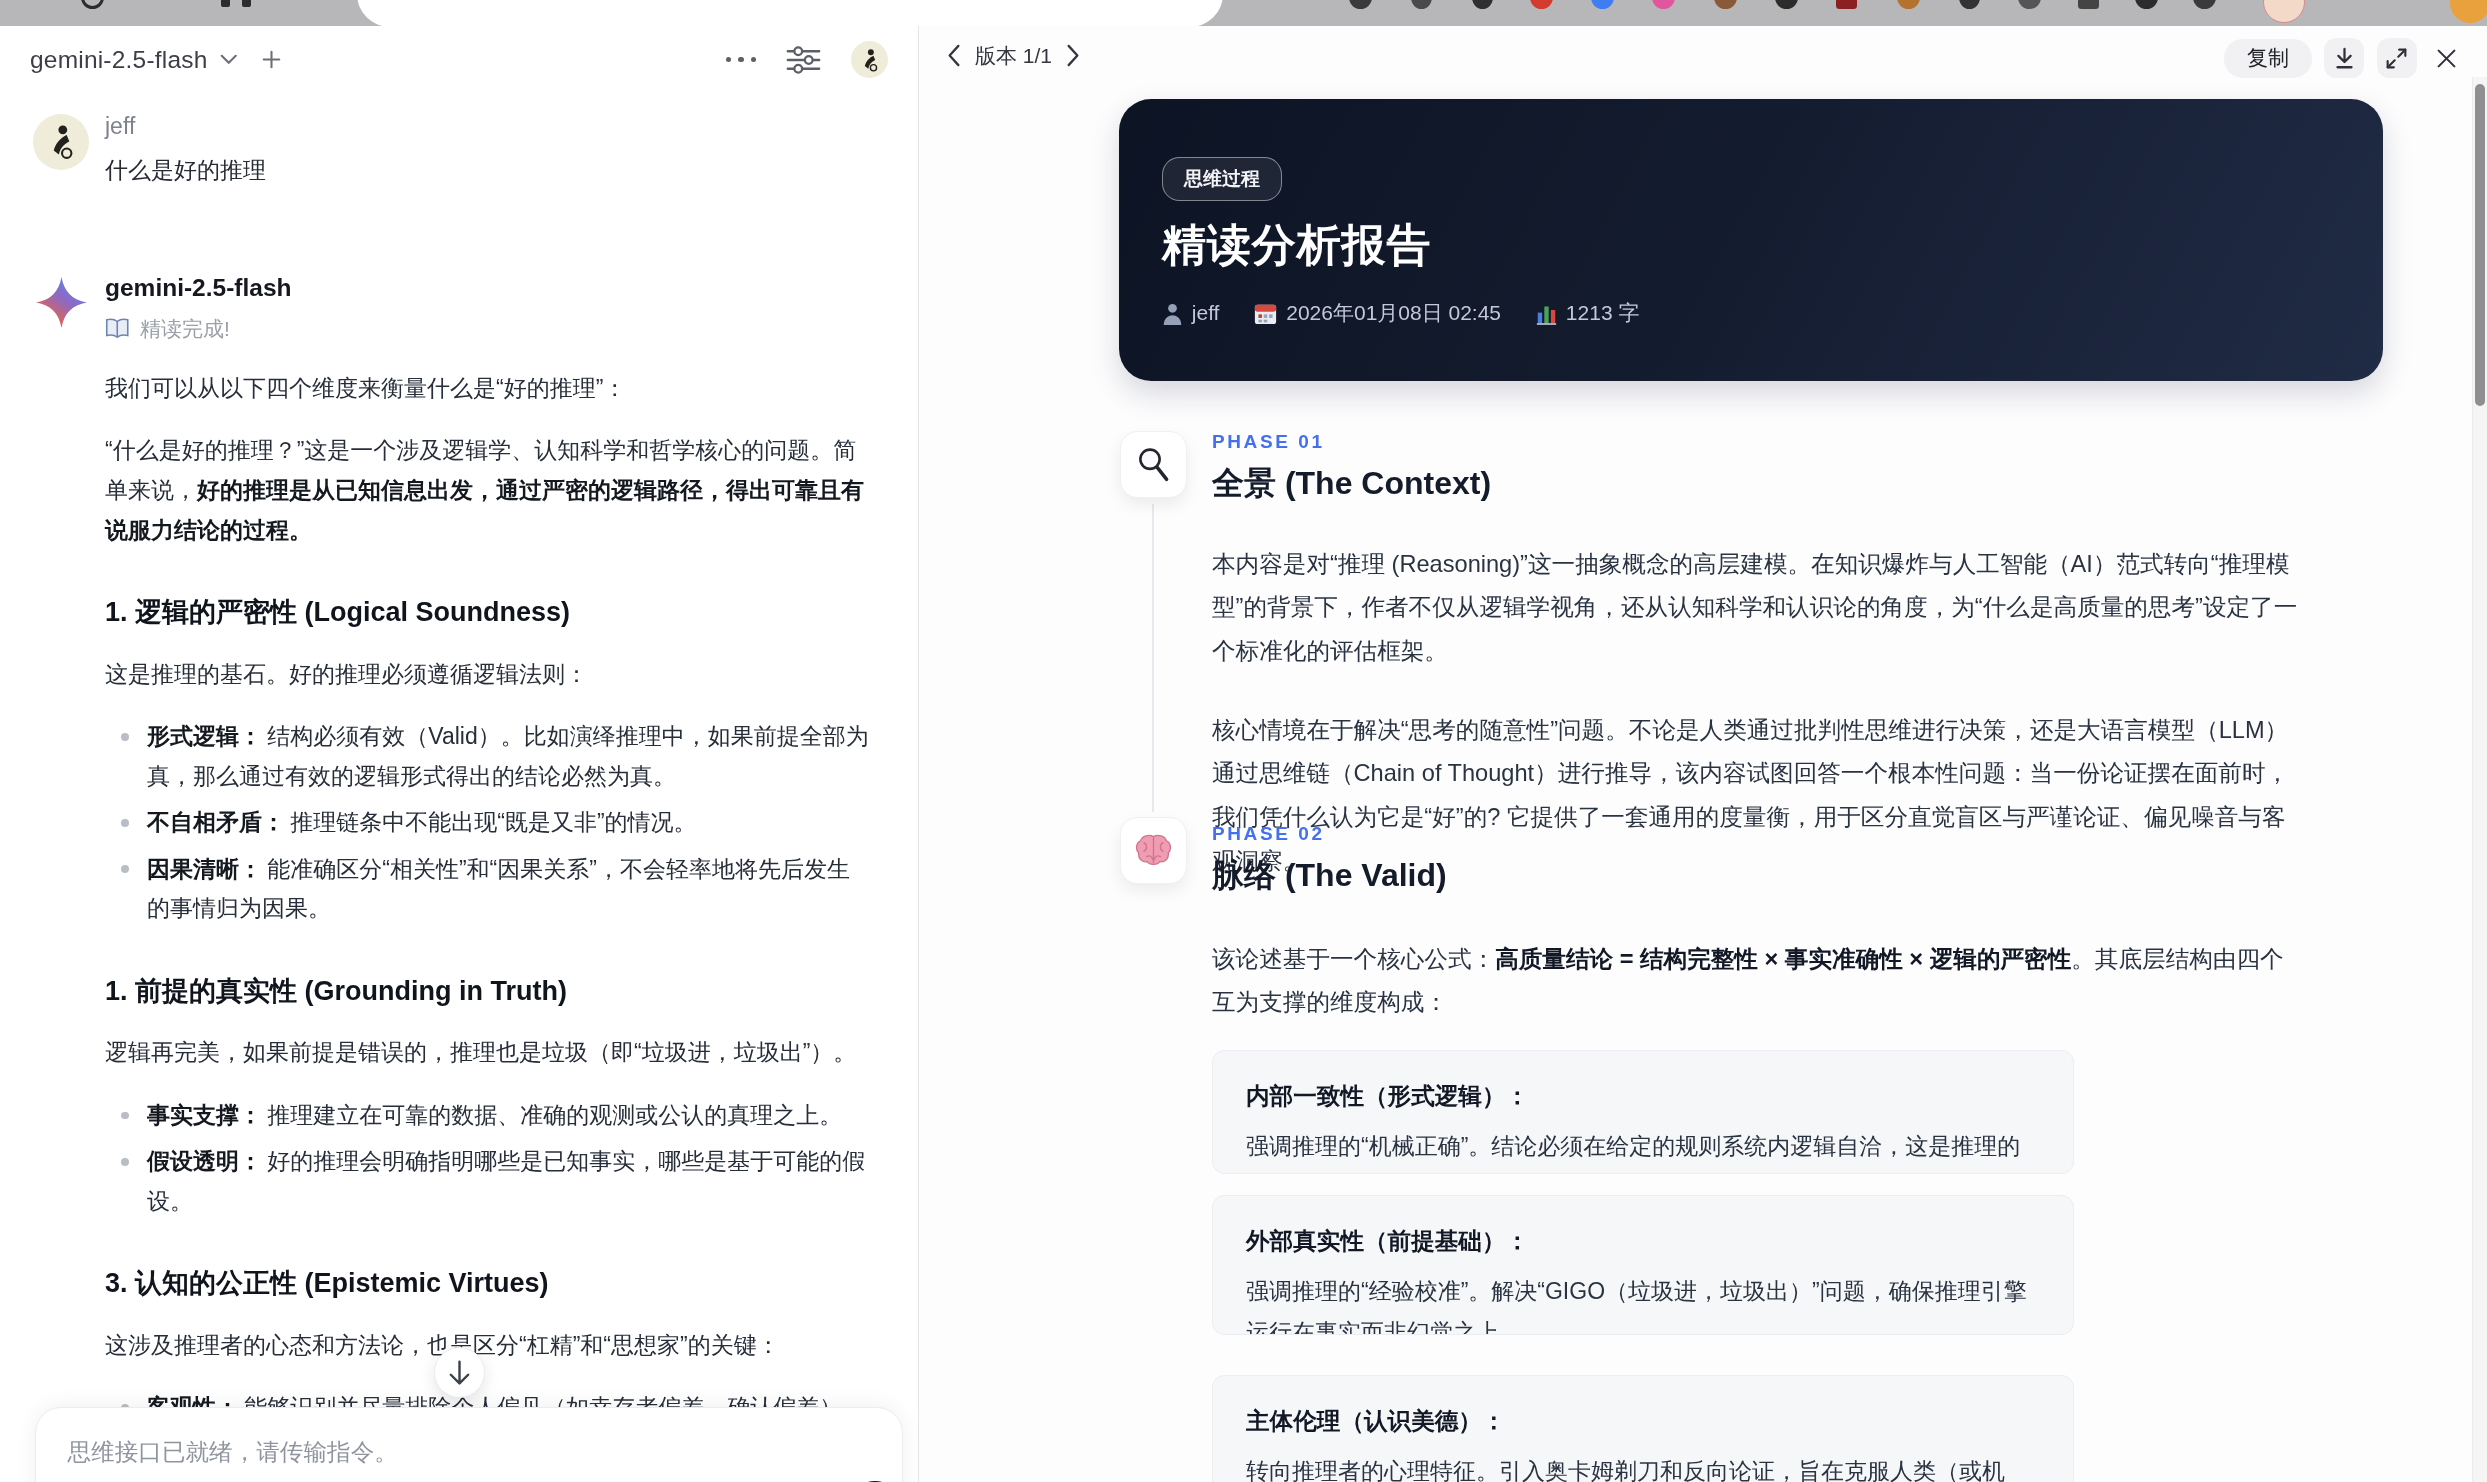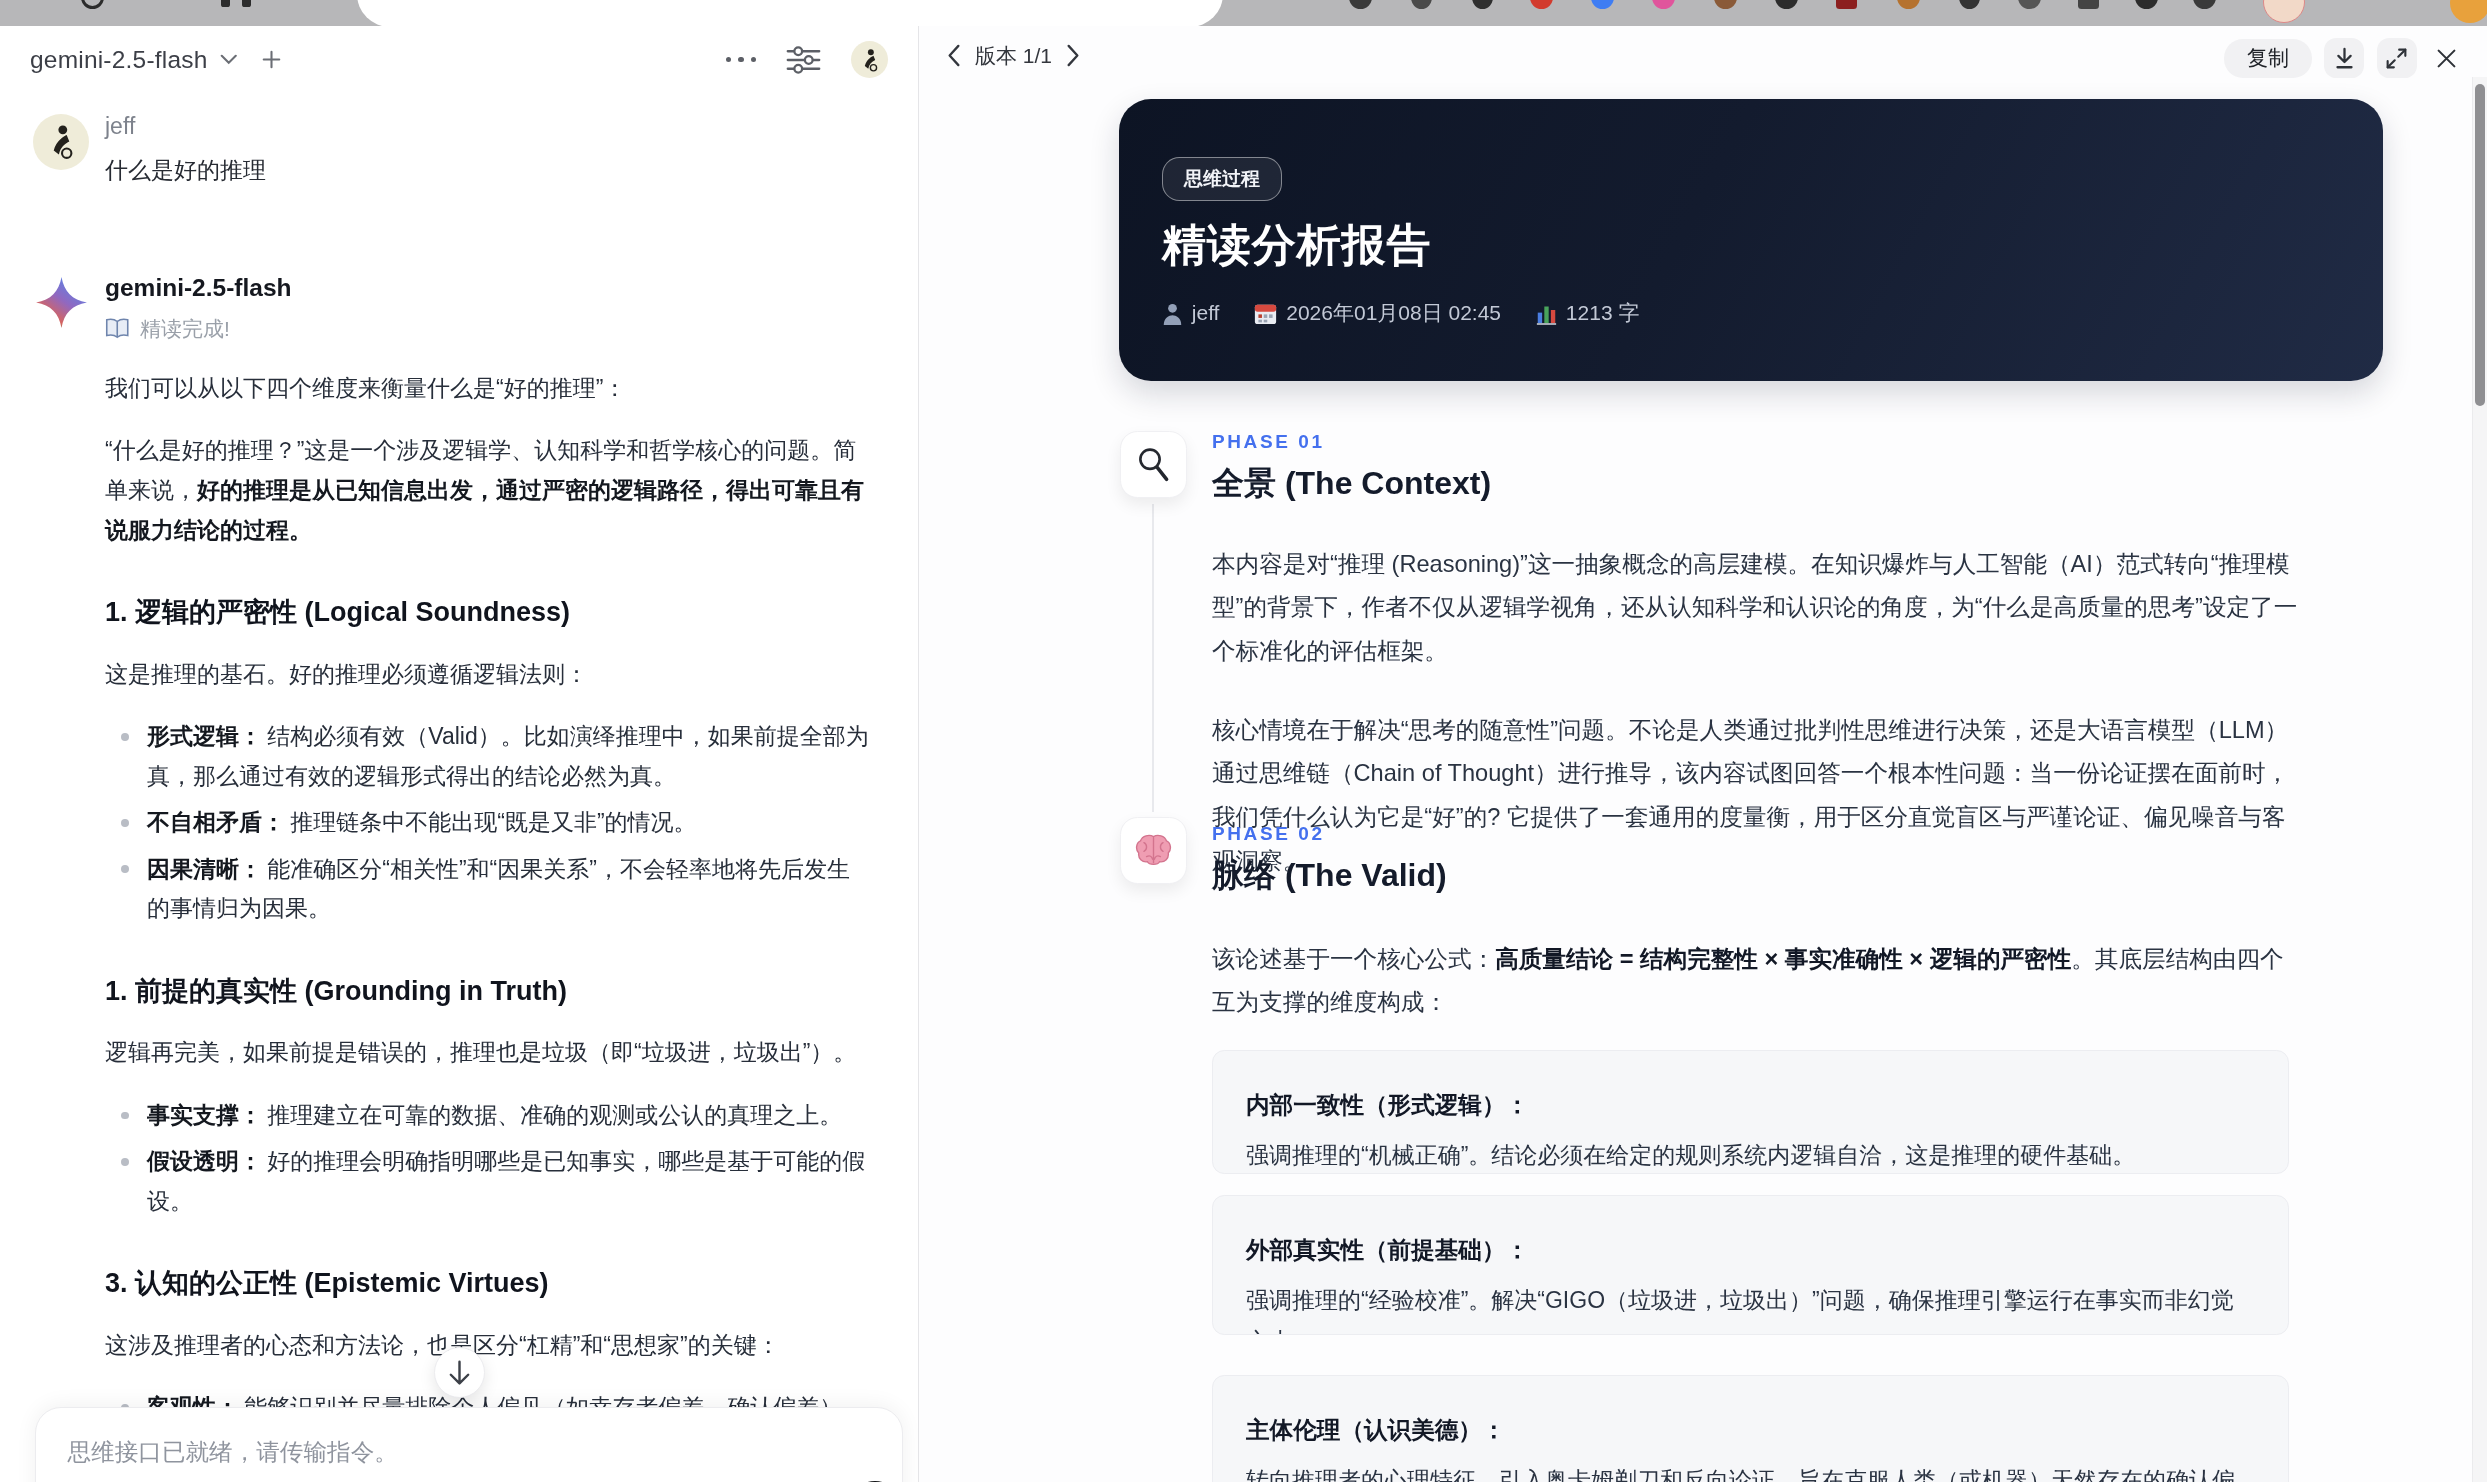--- a/index.html
+++ b/index.html
@@ -62,21 +62,21 @@
   .hero-title { position:absolute; left:43px; top:117px; color:#ffffff; font-size:44px; font-weight:700; letter-spacing:0.9px; }
   .hero-meta { position:absolute; left:43px; top:200px; display:flex; align-items:center; gap:35px; color:#c3c9d6; font-size:21px; }
   .meta-item { display:flex; align-items:center; gap:8.8px; }
 
   .phase-label { font-size:19px; font-weight:700; letter-spacing:2.6px; color:#4470ee; }
   .phase-head { font-size:32px; font-weight:700; color:#141b2b; margin-top:8.8px; }
   .art-p { font-size:23.6px; color:#2a3342; line-height:1.85; }
   .icon-box { width:67px; height:67px; background:#fff; border:0.9px solid #f0f0f3; border-radius:17.5px; box-shadow:0 7px 15.8px rgba(0,0,0,.07); display:flex; align-items:center; justify-content:center; z-index:3; }
   .t-line { left:1152px; width:1.8px; background:#e8e9ed; }
 
-  .logic-card { left:1212px; width:1077px; background:#f6f7f9; border:0.9px solid #ecedf1; border-radius:12.3px; padding:38px 33px; }
+  .logic-card { left:1212px; width:862px; background:#f6f7f9; border:0.9px solid #ecedf1; border-radius:12.3px; padding:29px 33px; }
   .card-title { font-size:23.6px; font-weight:700; color:#121826; margin-bottom:14px; }
   .card-body { font-size:23px; color:#2a3342; line-height:1.8; }
 
   .scrollbar-track { left:2472px; top:77px; width:15px; height:1405px; background:#f5f5f6; border-left:0.9px solid #ebebed; z-index:20; }
   .scrollbar-thumb { position:absolute; left:1.8px; top:7px; width:10.5px; height:322px; background:#8f8f92; border-radius:6.1px; }
 
   svg { display:block; }
 </style>
 </head>
 <body>

